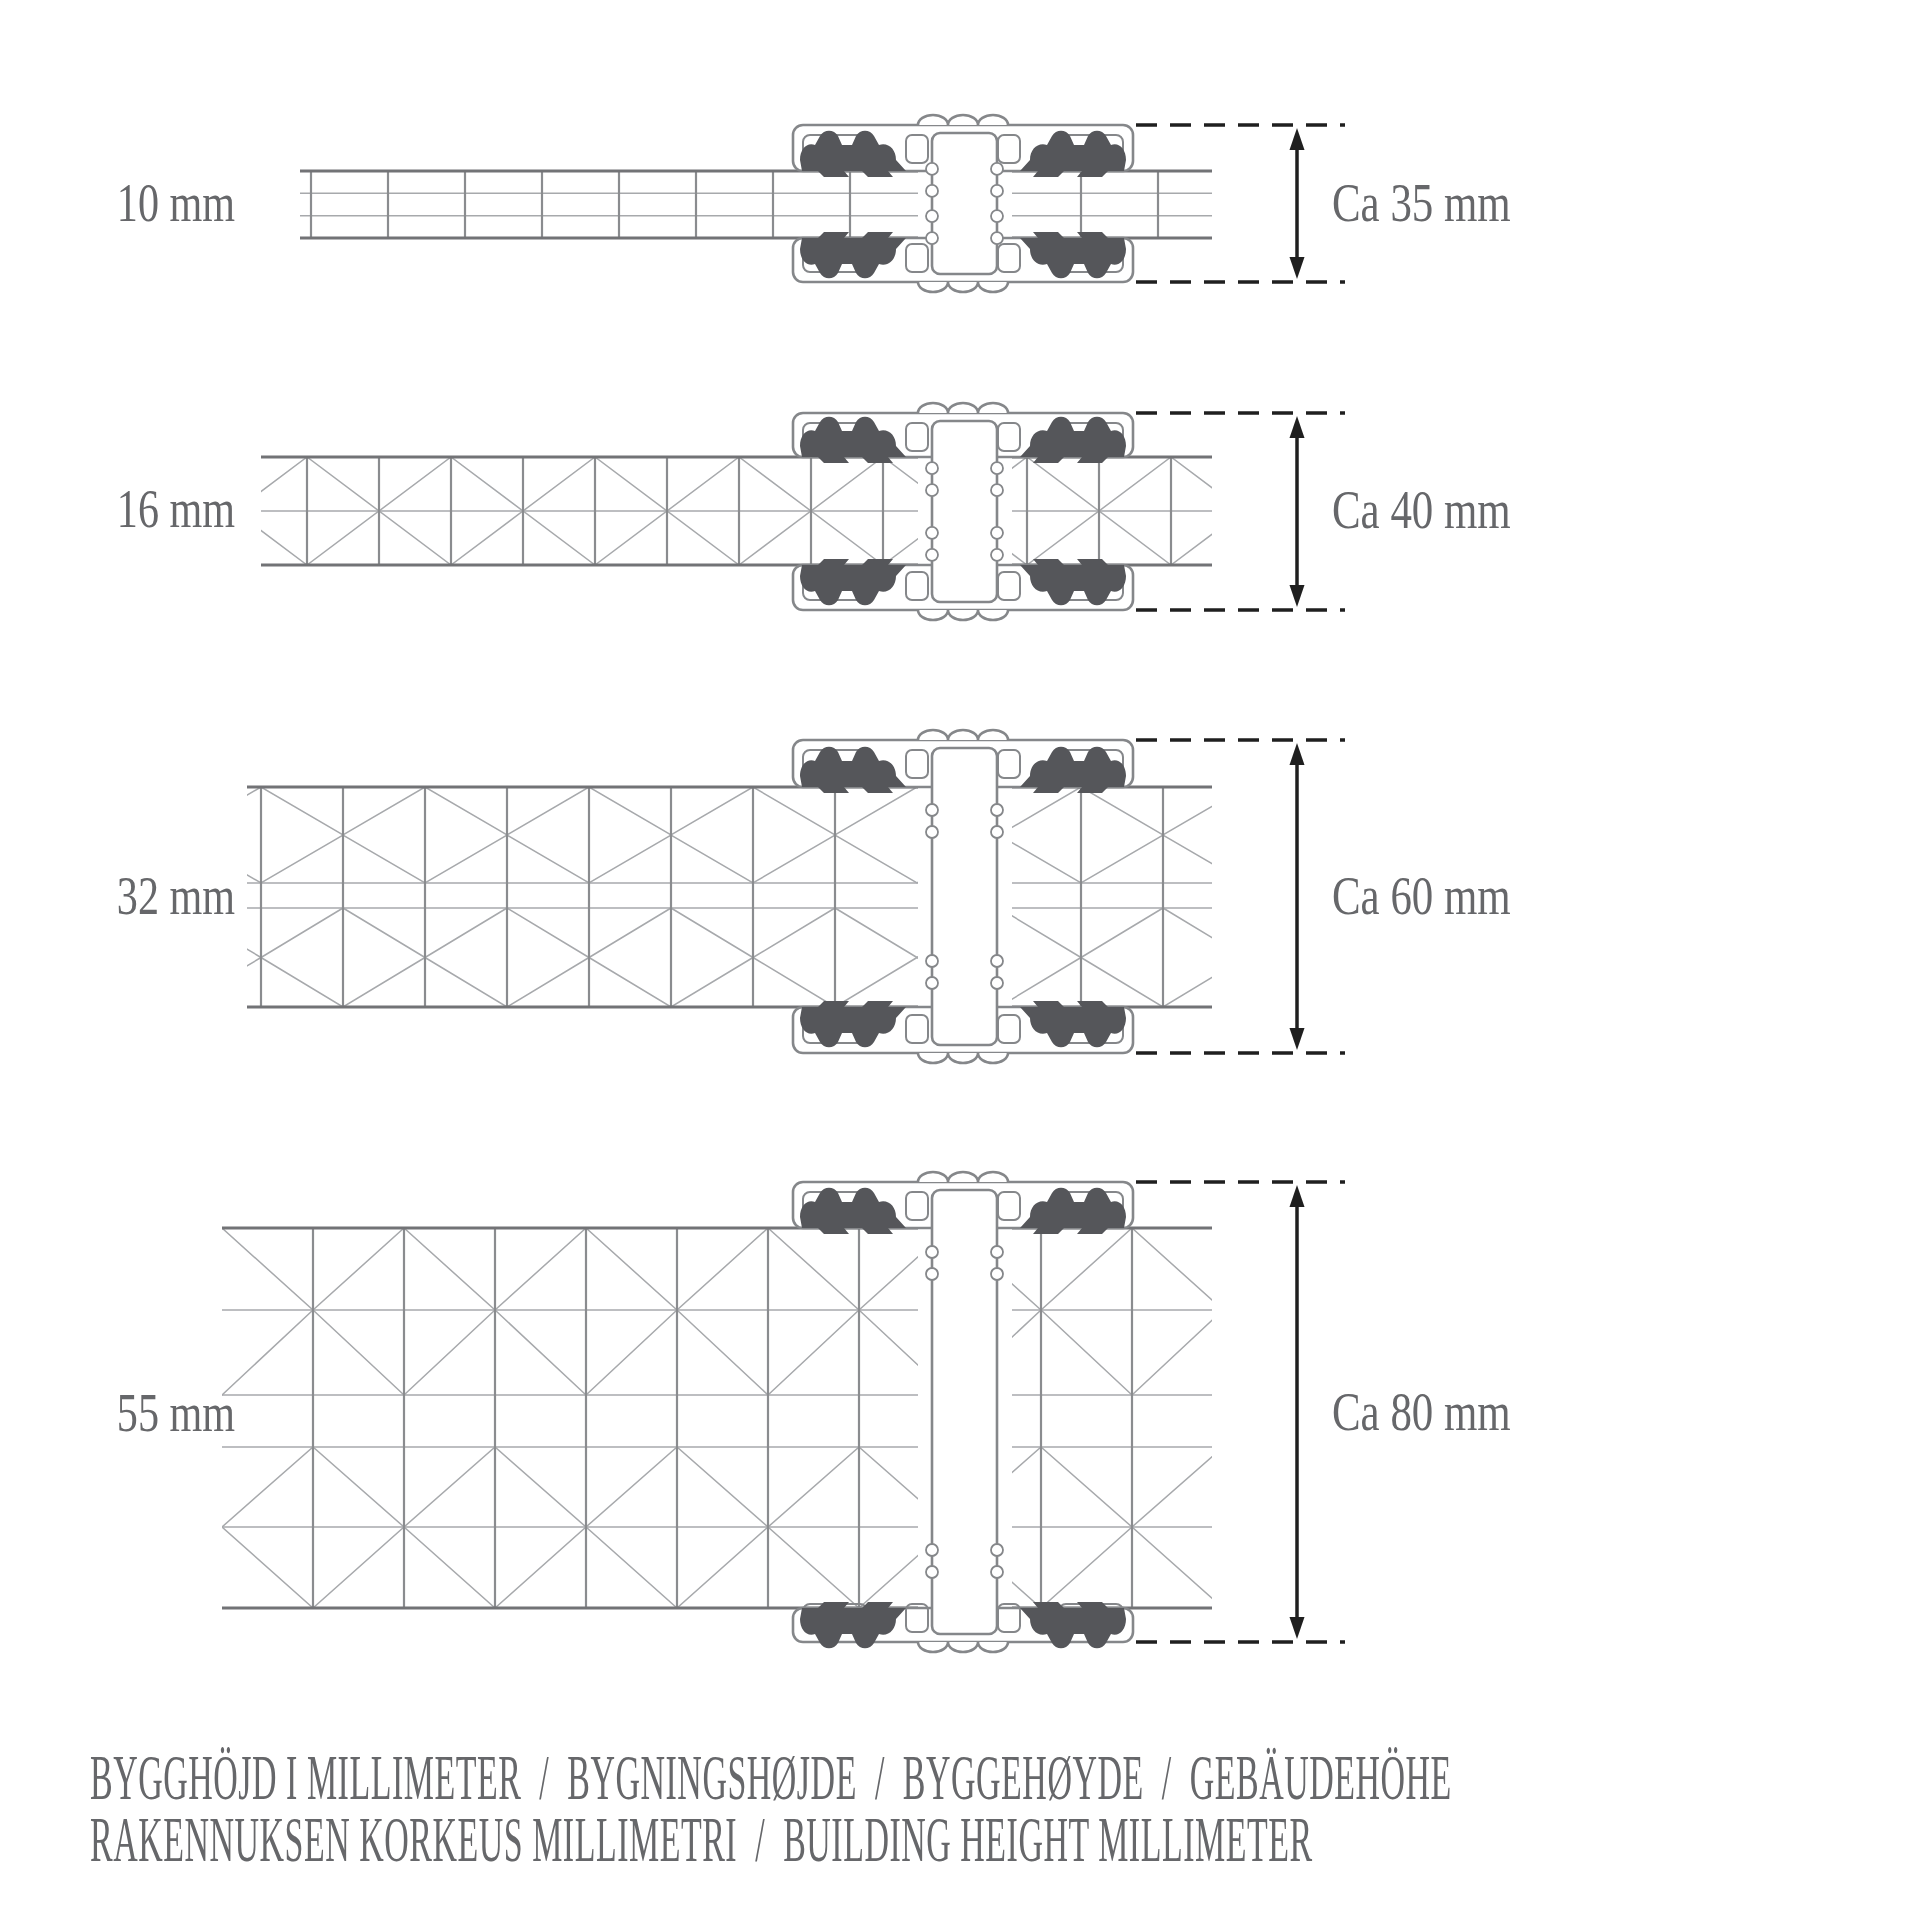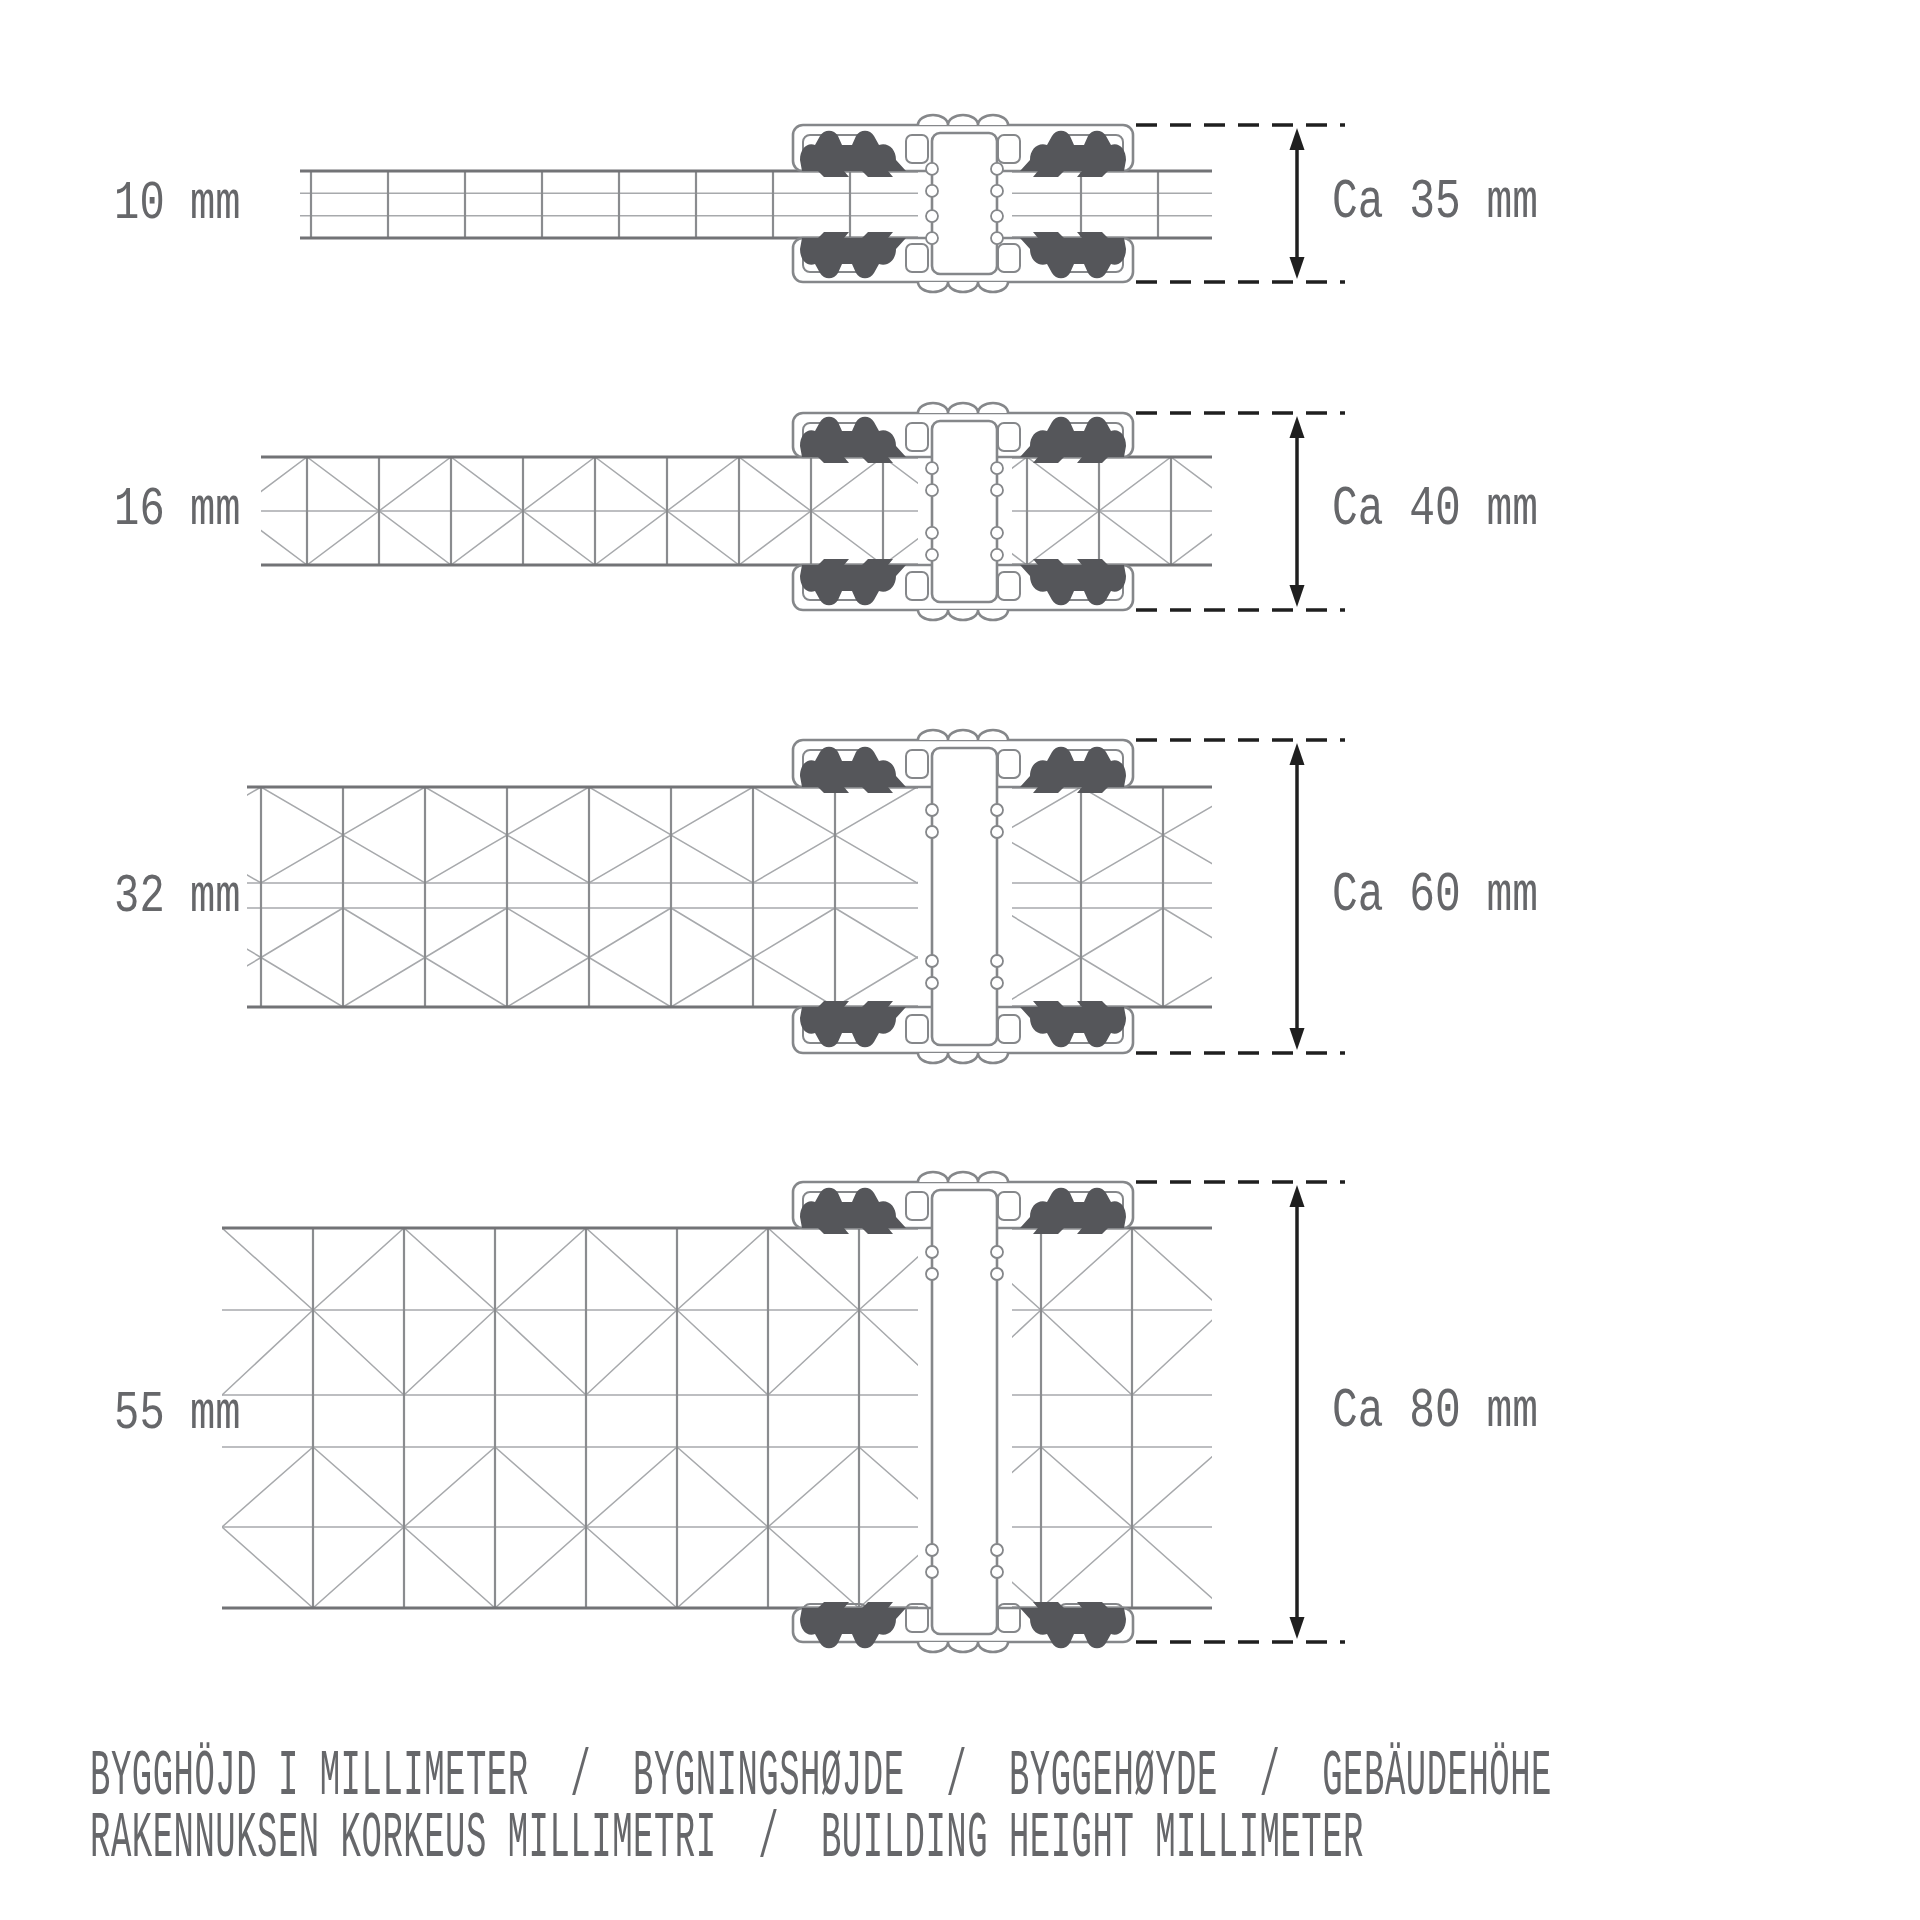--- a/index.html
+++ b/index.html
@@ -1,17 +1,17 @@
 <!DOCTYPE html>
 <html><head>
 <meta charset="utf-8">
 <style>
   html,body{margin:0;padding:0;background:#fff;}
   .stage{position:relative;width:1604px;height:1920px;background:#ffffff;overflow:hidden;
-         font-family:Liberation Mono, monospace;}
+         font-family:Liberation Serif, serif;}
   #diagram{position:absolute;left:0;top:0;}
   .thk{position:absolute;left:80px;width:155px;text-align:right;font-size:54px;white-space:pre;
        transform:translateY(-53%) scaleX(0.78);transform-origin:100% 50%;}
   .dim{position:absolute;left:1332px;font-size:55px;white-space:pre;
        transform:translateY(-53%) scaleX(0.78);transform-origin:0 50%;}
   .foot{position:absolute;left:90px;font-size:64px;white-space:pre;letter-spacing:1px;
         transform:scaleX(0.53);transform-origin:0 0;}
 </style>
 </head>
 <body>

